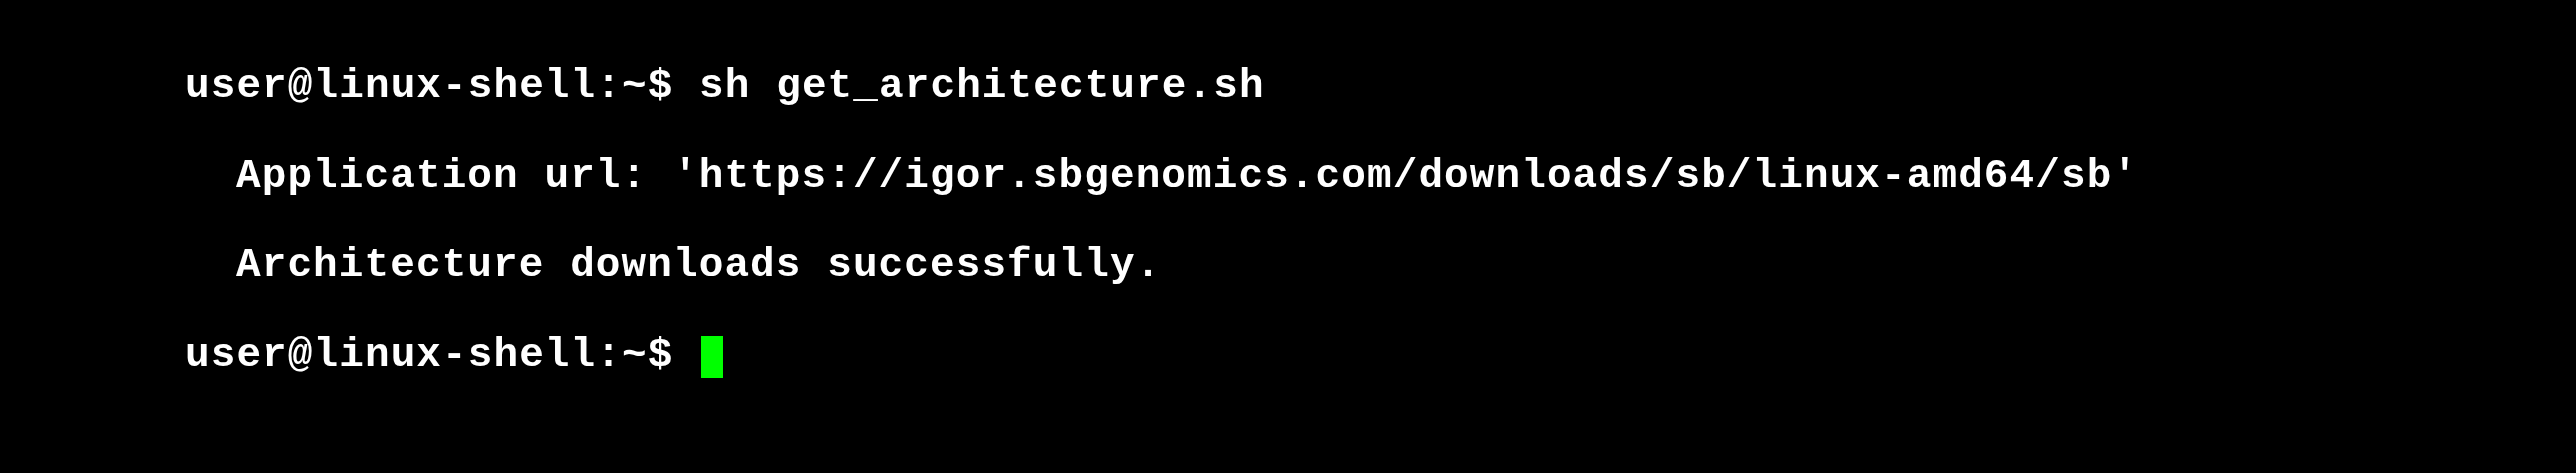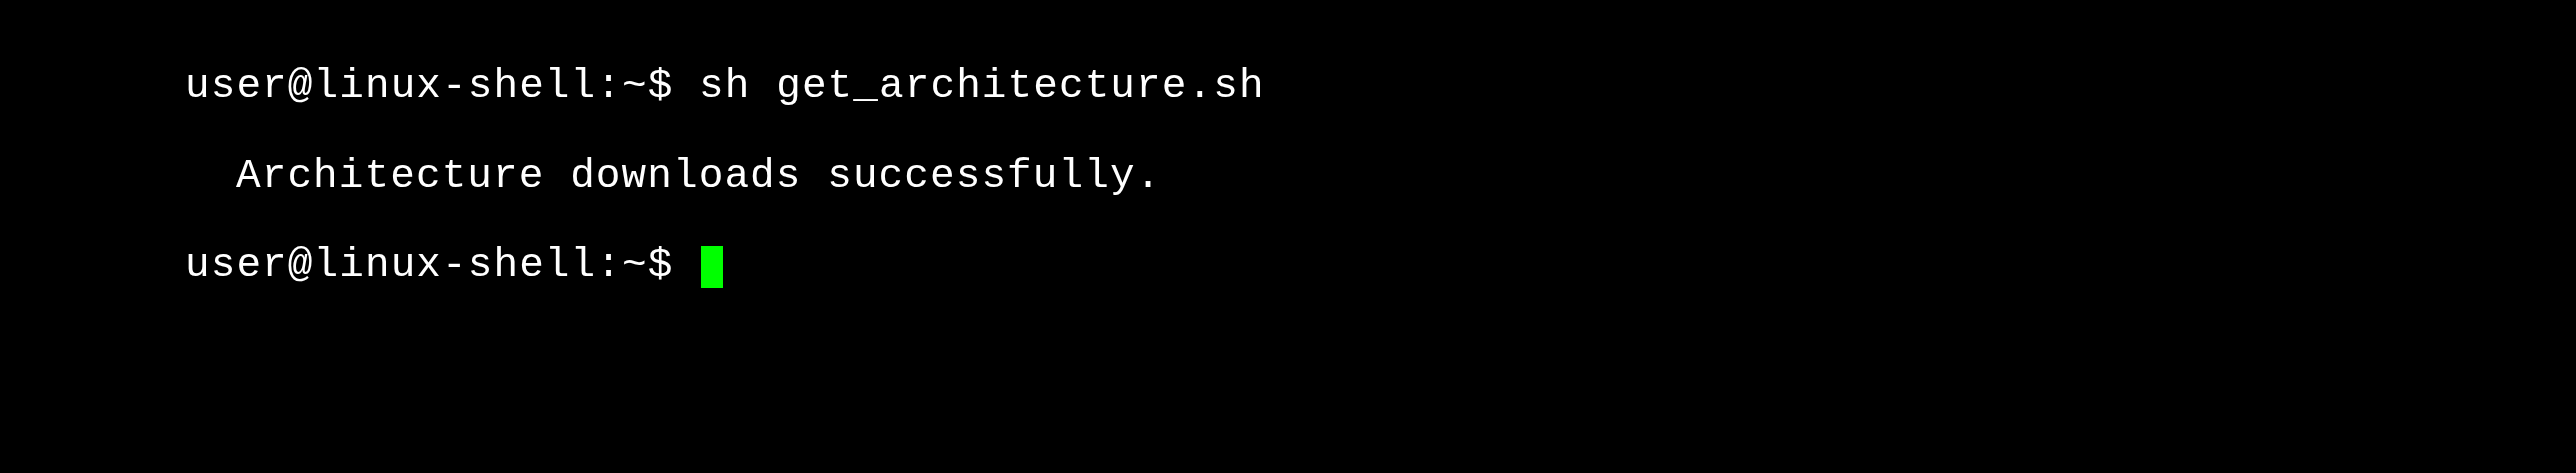--- a/index.html
+++ b/index.html
@@ -1,18 +1,19 @@
 <!DOCTYPE html>
 <html style="font-size:8.7px"><head>
   <meta charset="utf-8">
   <style>
     * {
       margin: 0;
       padding: 0;
       box-sizing: border-box;
+      font-weight: bold;
     }
     body {
       background: #000000;
       font-family: 'Consolas', 'Courier New', monospace;
       font-size: 41px;
       line-height: 1.6;
       color: #ffffff;
       padding: 54px 0 0 185px;
       width: 2576px;
       height: 474px;
@@ -45,16 +46,17 @@
     }
     .indent {
       padding-left: 51px;
     }
   </style>
 </head>
 <body>
 
 <div>
   <div class="terminal-line line-block"><span class="prompt">user@linux-shell:~$ </span><span class="command-text">sh get_architecture.sh</span></div>
+  <div class="terminal-line indent line-block"><span class="output">Application url: 'https://igor.sbgenomics.com/downloads/sb/linux-amd64/sb'</span></div>
   <div class="terminal-line indent line-block"><span class="output">Architecture downloads successfully.</span></div>
   <div class="terminal-line"><span class="prompt">user@linux-shell:~$ </span><span class="cursor"></span></div>
 </div>
 
 
 </body></html>

